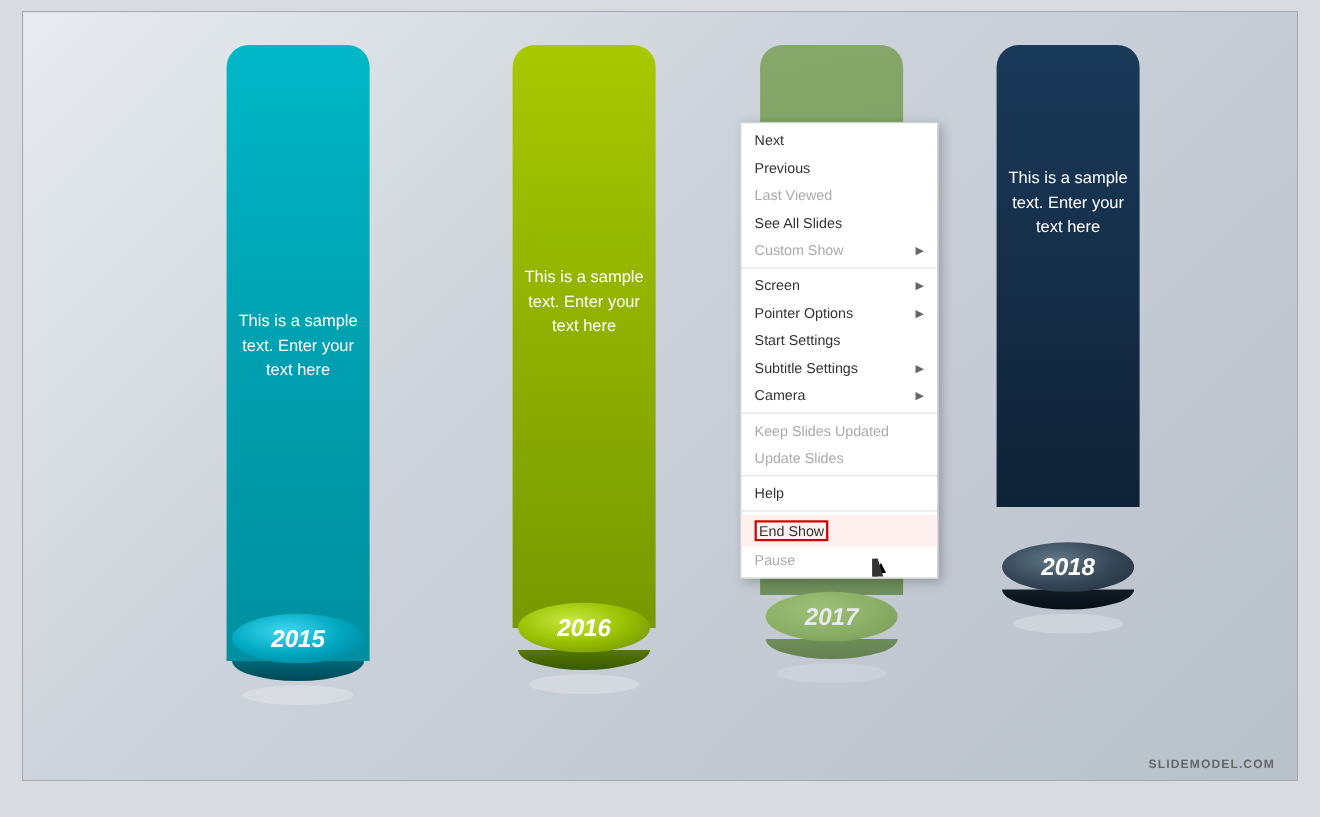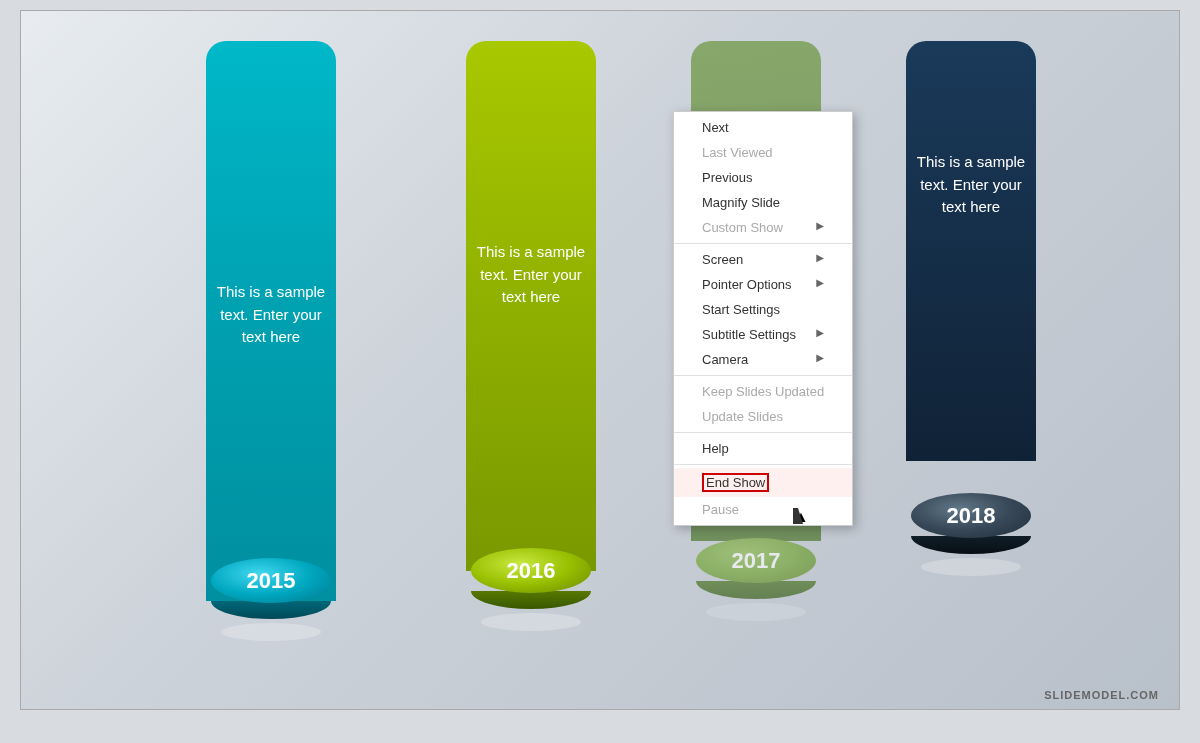--- a/index.html
+++ b/index.html
@@ -109,20 +109,21 @@
       height: 45px;
       border-radius: 50%;
       display: flex;
       align-items: center;
       justify-content: center;
       color: white;
       font-weight: 700;
       font-size: 22px;
       position: relative;
       z-index: 2;
+      font-style: italic;
     }
 
     .coin3d-side {
       width: 120px;
       height: 18px;
       border-radius: 0 0 50% 50% / 0 0 100% 100%;
       position: relative;
       z-index: 1;
       margin-top: -2px;
     }
@@ -196,26 +197,26 @@
       left: 652px;
       width: 180px;
       background: white;
       border: 1px solid #ccc;
       box-shadow: 3px 3px 10px rgba(0,0,0,0.25);
       z-index: 100;
       padding: 3px 0;
     }
 
     .menu-item {
-      padding: 5px 28px;
+      padding: 5px 12px;
       font-size: 13px;
       color: #333;
       cursor: pointer;
       display: flex;
-      align-items: flex-start;
+      align-items: center;
       justify-content: space-between;
       white-space: nowrap;
     }
 
     .menu-item.disabled {
       color: #aaa;
       cursor: default;
     }
 
     .menu-item.highlighted {
@@ -310,28 +311,28 @@
         <div class="coin3d-side"></div>
       </div>
     </div>
     <div class="coin-reflection"></div>
   </div>
 
   <div class="context-menu">
     <div class="menu-item">
       <span>Next</span>
     </div>
+    <div class="menu-item">
+      <span>Previous</span>
+    </div>
     <div class="menu-item disabled">
       <span>Last Viewed</span>
     </div>
     <div class="menu-item">
-      <span>Previous</span>
-    </div>
-    <div class="menu-item">
-      <span>Magnify Slide</span>
+      <span>See All Slides</span>
     </div>
     <div class="menu-item disabled">
       <span>Custom Show</span>
       <span class="arrow">▶</span>
     </div>
     <div class="menu-separator"></div>
     <div class="menu-item">
       <span>Screen</span>
       <span class="arrow">▶</span>
     </div>

